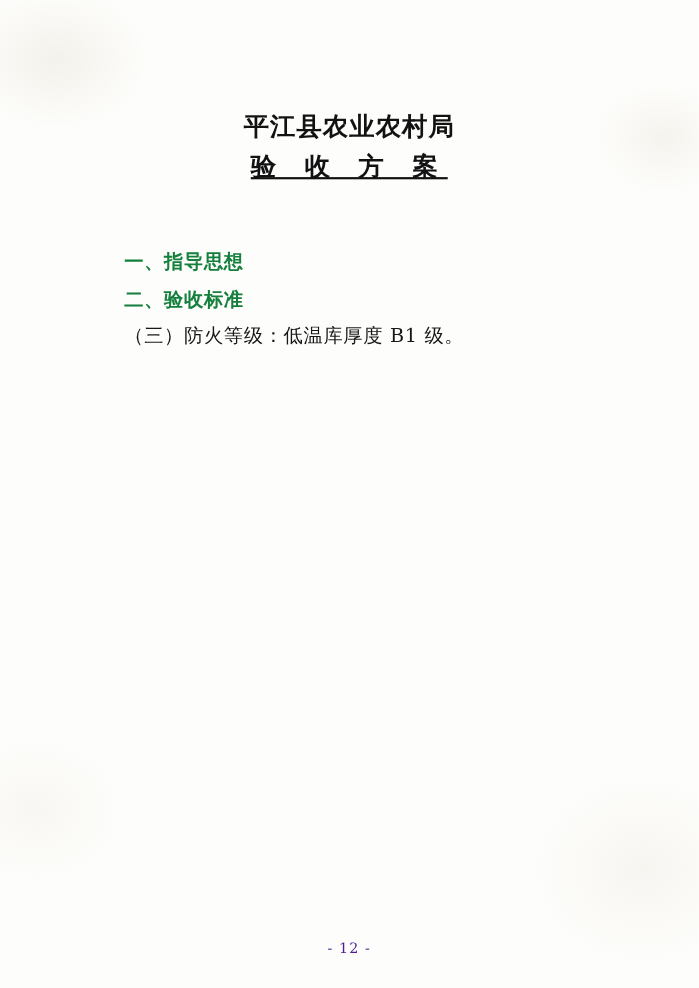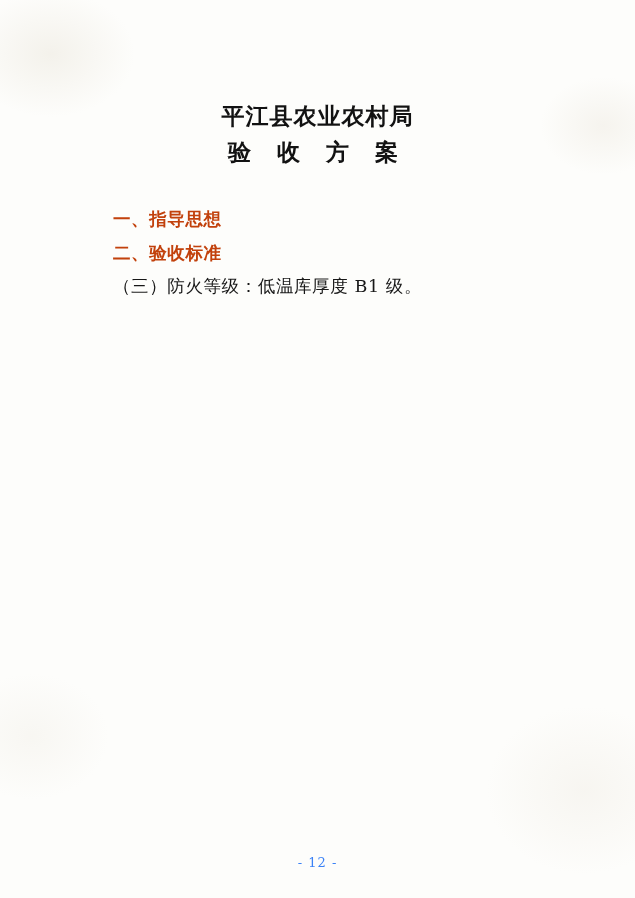--- a/index.html
+++ b/index.html
@@ -31,58 +31,59 @@
       radial-gradient(ellipse 140px 120px at 92% 88%, rgba(240,236,228,0.45), rgba(255,255,255,0) 70%),
       radial-gradient(ellipse 110px 90px at 5% 82%, rgba(240,237,229,0.4), rgba(255,255,255,0) 70%);
     pointer-events: none;
   }
   .content {
     position: relative;
     padding: 98px 78px 0 78px;
   }
   .title-block {
     text-align: center;
-    margin-bottom: 34px;
+    margin-bottom: 54px;
   }
   .title-line {
     font-size: 23px;
     font-weight: bold;
     letter-spacing: 1px;
     line-height: 1.55;
     color: #121212;
   }
   .title-line.spaced {
     letter-spacing: 9px;
+    text-decoration: underline;
   }
   p.para {
     font-size: 17.5px;
     line-height: 1.92;
     letter-spacing: 0.6px;
     text-indent: 2em;
     margin: 0 0 2px 0;
     text-align: justify;
     color: #171717;
   }
   p.heading {
     font-size: 17.5px;
     line-height: 1.92;
     letter-spacing: 0.6px;
     text-indent: 2em;
     margin: 0;
     font-weight: bold;
-    color: #c2410c;
+    color: #15803d;
   }
   .page-number {
     position: absolute;
     left: 0;
     right: 0;
     bottom: 28px;
     text-align: center;
     font-size: 13px;
-    color: #3b82f6;
+    color: #4c1d95;
     letter-spacing: 1px;
   }
 </style>
 </head>
 <body>
 
 <div class="page">
   <div class="paper-tint"></div>
 
   <div class="content">

